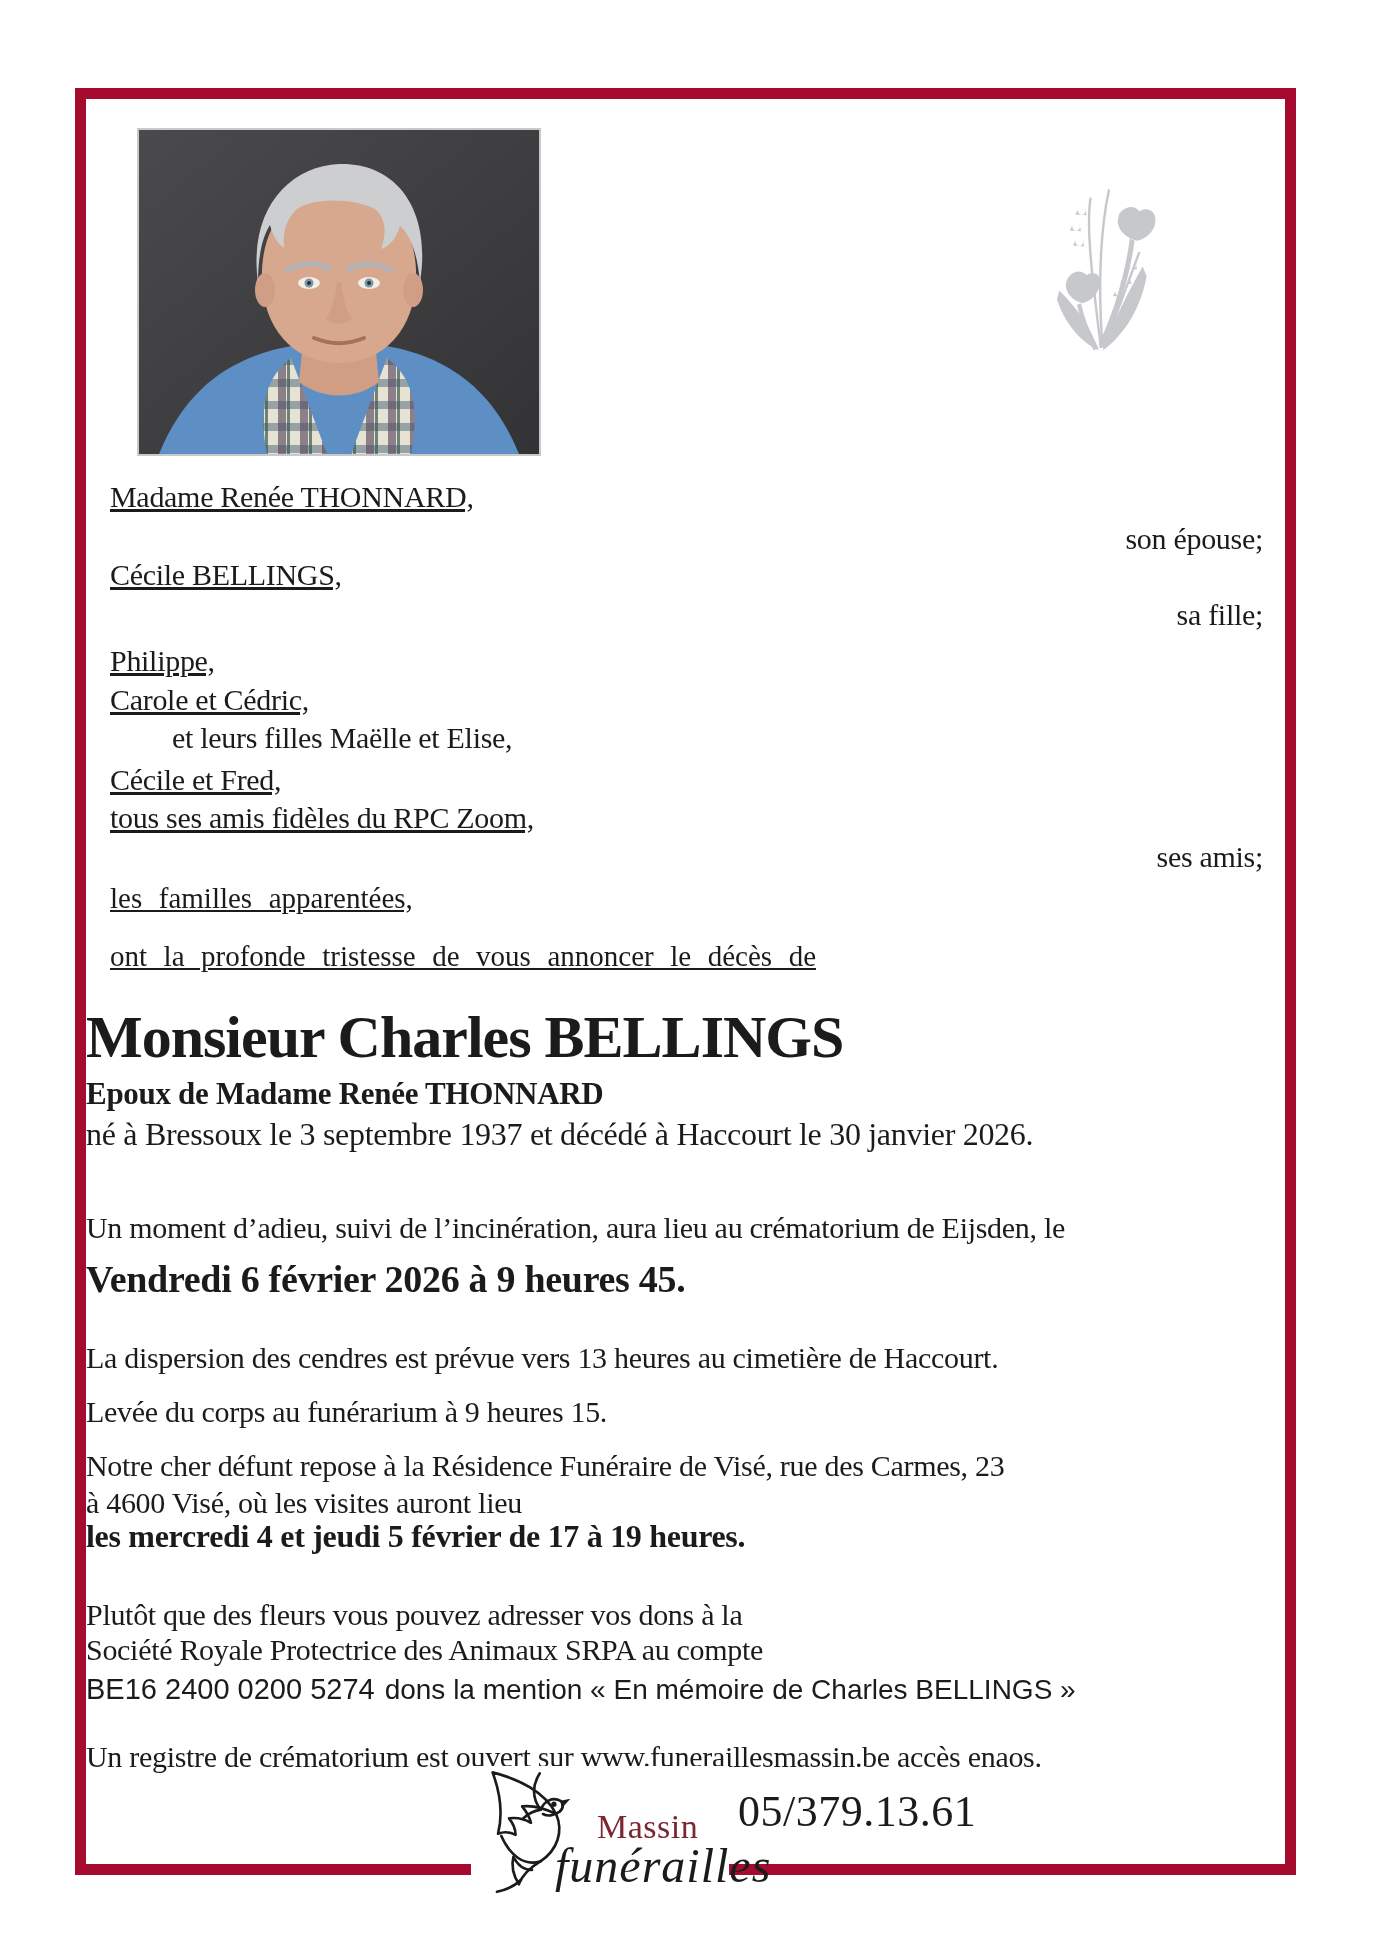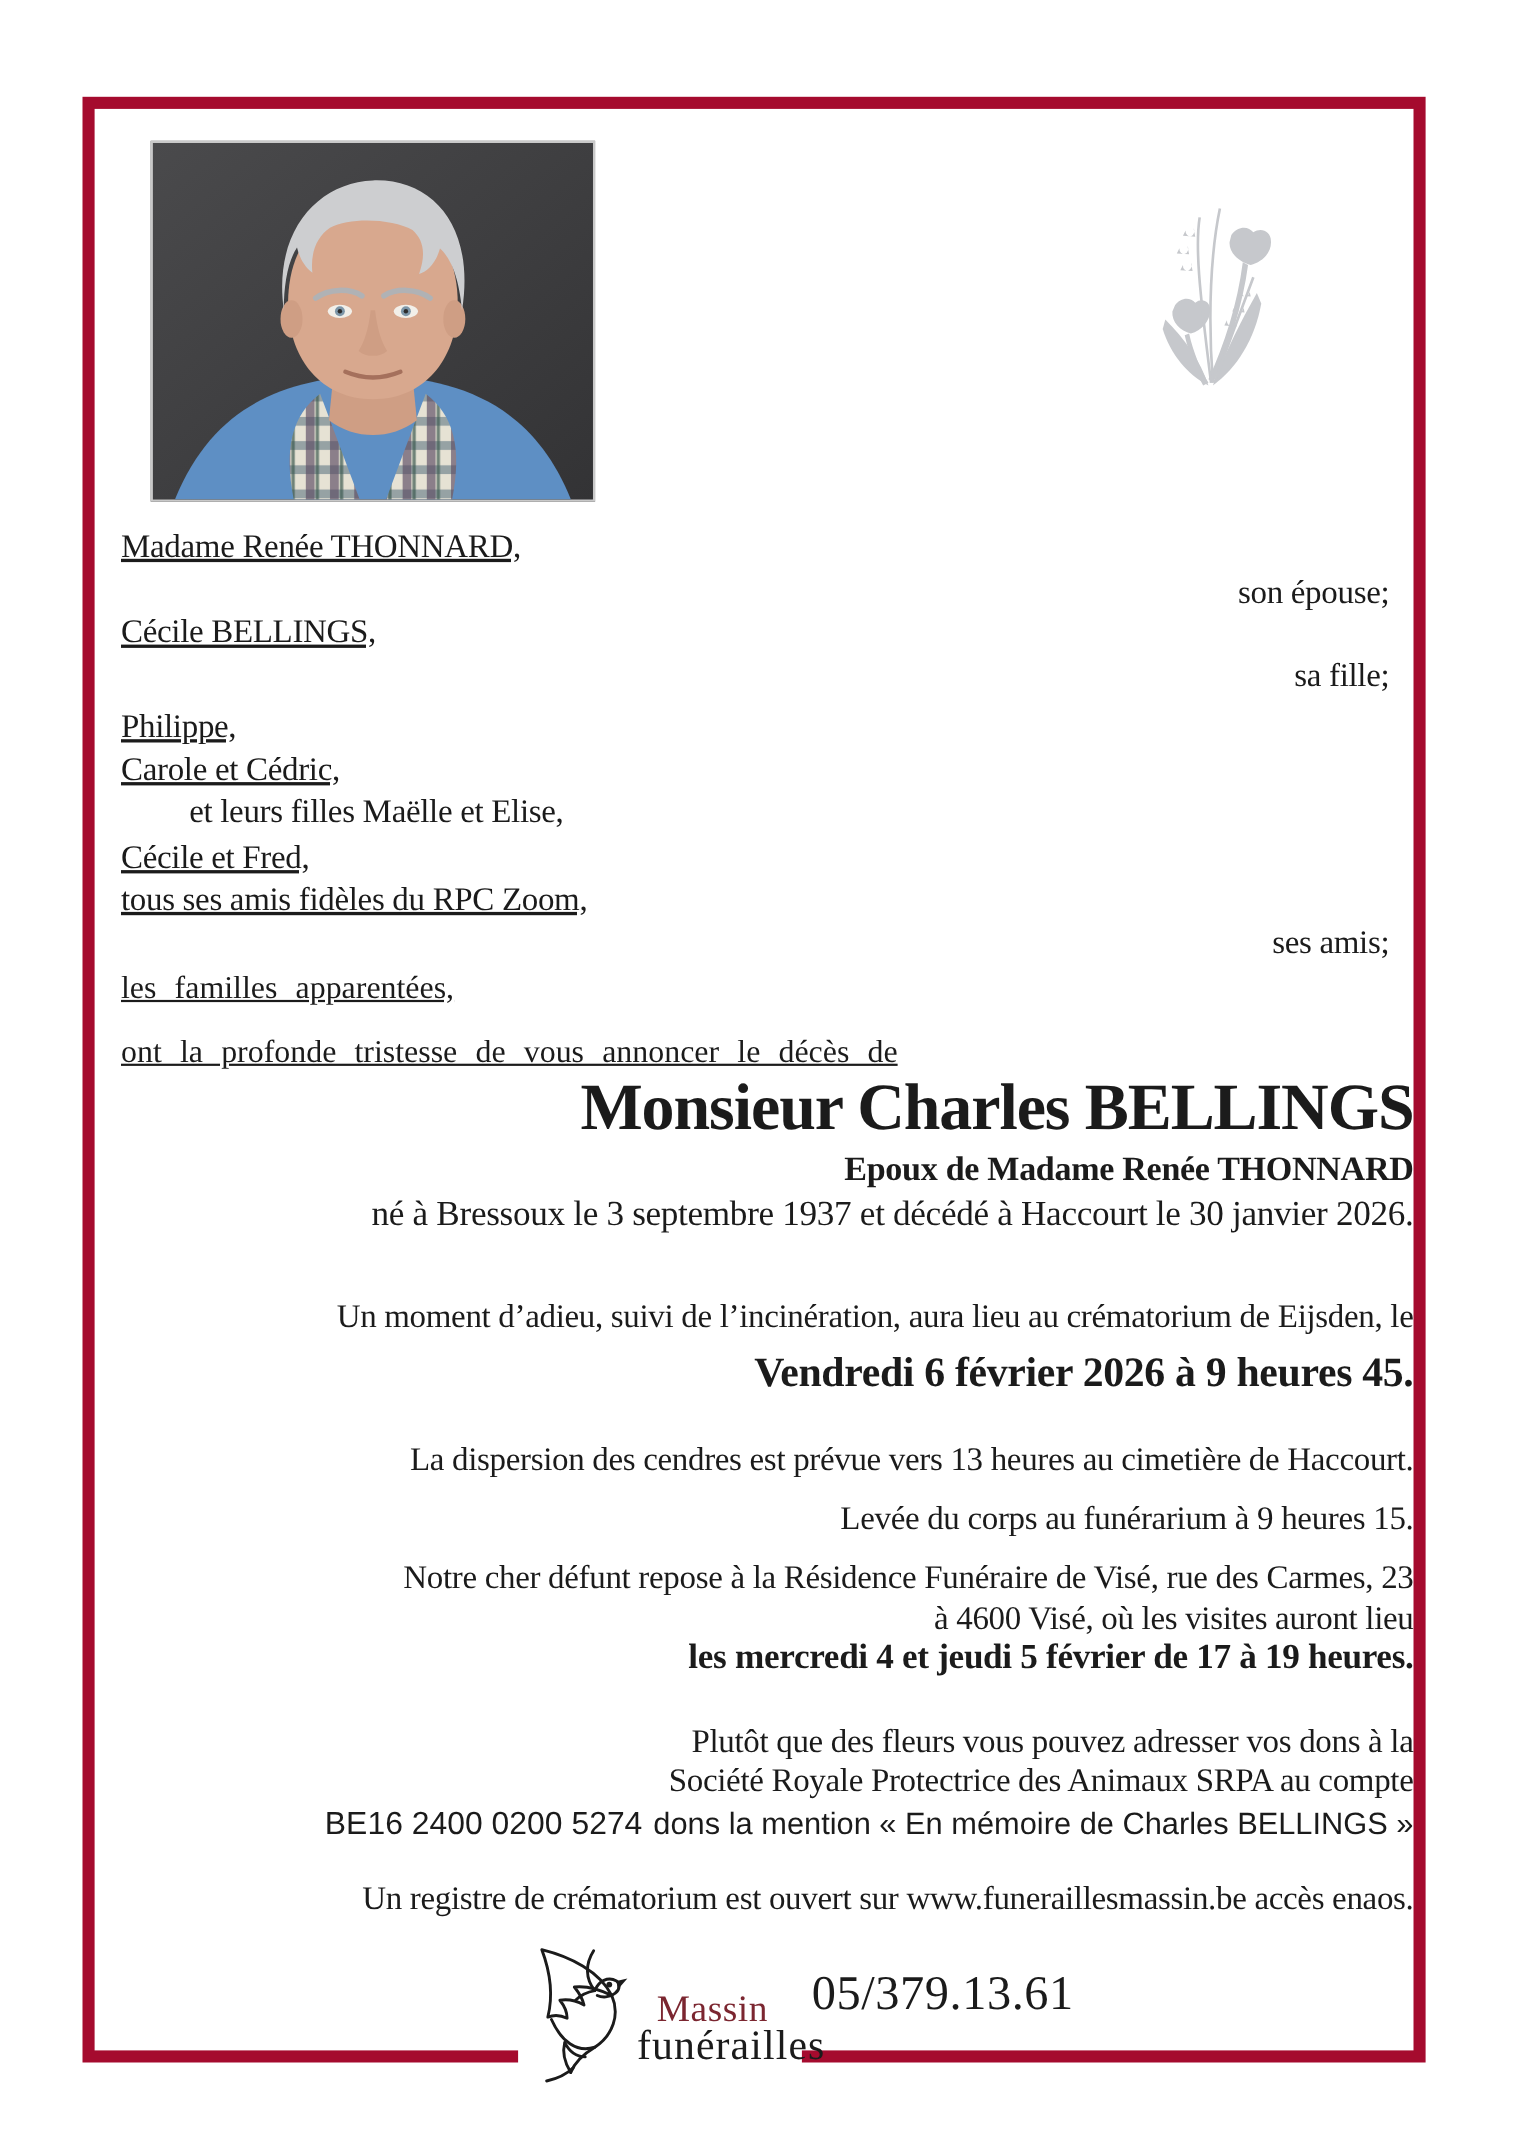--- a/index.html
+++ b/index.html
@@ -15,21 +15,21 @@
     overflow:hidden;
   }
   .frame{
     position:absolute;left:75px;top:88px;width:1199px;height:1765px;
     border:11px solid var(--red);
   }
   .line{position:absolute;white-space:nowrap;letter-spacing:-0.3px;line-height:1.1;}
   .l-left{left:110px;text-decoration:underline;}
   .l-indent{left:172px;}
   .l-right{right:115px;}
-  .l-center{left:86px;width:1199px;text-align:right;}
+  .l-center{left:86px;width:1199px;text-align:left;margin-top:31px;}
   .fs-rel{font-size:30px;}
   .spaced{letter-spacing:0;word-spacing:0.32em;font-size:29px;}
   .deceased{font-size:60px;font-weight:bold;letter-spacing:-1px;}
   .epoux{font-size:31px;font-weight:bold;}
   .birth{font-size:32px;}
   .body-c{font-size:30px;}
   .date-b{font-size:38px;font-weight:bold;}
   .visits-b{font-size:32px;font-weight:bold;}
   .account-line{font-family:"Liberation Sans", sans-serif;font-size:28px;letter-spacing:0;}
   .account-num{font-weight:normal;font-size:29px;margin-right:10px;}
@@ -40,21 +40,21 @@
   .photo svg{display:block;width:100%;height:100%;}
   .flowers{position:absolute;left:1045px;top:172px;width:120px;height:200px;}
   .flowers svg{display:block;width:100%;height:100%;}
   .logo-box{
     position:absolute;left:471px;top:1766px;width:258px;height:130px;
     background:#ffffff;z-index:5;
   }
   .dove{position:absolute;left:0px;top:2px;width:122px;height:126px;}
   .dove svg{display:block;width:100%;height:100%;}
   .brand-name{position:absolute;left:126px;top:42px;font-size:34px;color:var(--brand);letter-spacing:0.5px;}
-  .brand-sub{position:absolute;left:84px;top:72px;font-size:38px;letter-spacing:1px;margin-left:24px;}
+  .brand-sub{position:absolute;left:84px;top:72px;font-size:48px;font-style:italic;letter-spacing:1px;}
   .phone{position:absolute;left:738px;top:1786px;font-size:44px;letter-spacing:0.5px;z-index:6;}
 </style>
 </head>
 <body>
 
 <div class="frame"></div>
 
 <div class="photo">
   <svg viewBox="0 0 400 324">
     <defs>

